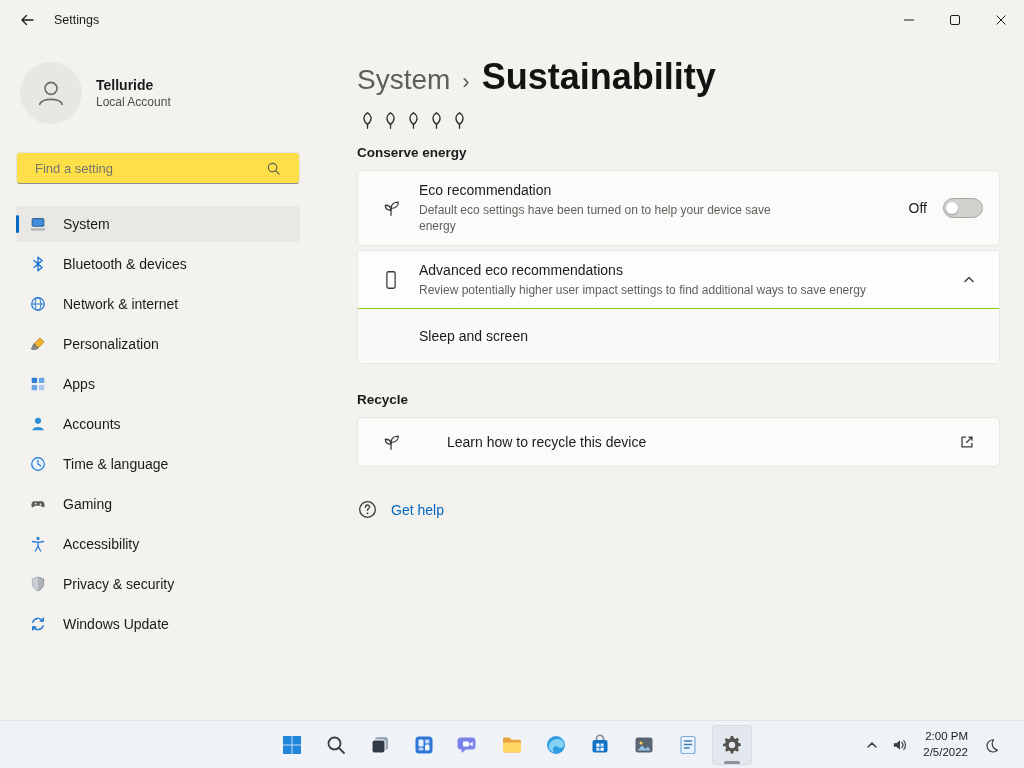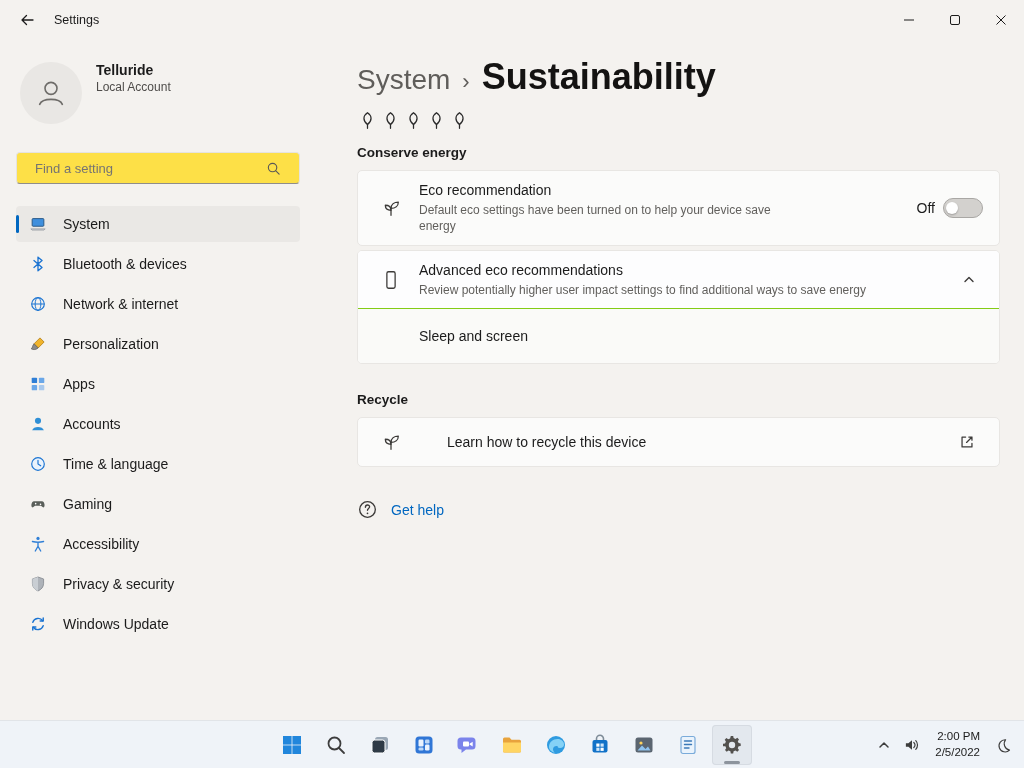--- a/index.html
+++ b/index.html
@@ -13,21 +13,21 @@
   .back-btn { width:34px; height:30px; background:none; border:none; border-radius:4px; display:flex; align-items:center; justify-content:center; }
   .tb-title { font-size:12.5px; margin-left:10px; }
   .win-controls { margin-left:auto; display:flex; height:40px; }
   .win-controls button { width:46px; height:40px; border:none; background:none; display:flex; align-items:center; justify-content:center; }
 
   
   .body-row { display:flex; height:680px; }
 
   
   .sidebar { width:320px; flex:none; padding:4px 20px 0 16px; }
-  .user { display:flex; gap:14px; margin:14px 0 4px 0; padding:4px; border-radius:4px; }
+  .user { display:flex; align-items:center; gap:14px; margin:14px 0 4px 0; padding:4px; border-radius:4px; }
   .avatar { width:62px; height:62px; border-radius:50%; background:#e9e7e4; display:flex; align-items:center; justify-content:center; }
   .user-name { font-size:14px; font-weight:bold; }
   .user-type { font-size:12px; color:#4e4c4a; margin-top:2px; }
   .search-box { margin-top:24px; height:32px; background:#fde047; border:1px solid #e5e3e0; border-bottom:1px solid #8f8d8a; border-radius:4px; display:flex; align-items:center; padding:0 18px; }
   .search-box input { flex:1; border:none; outline:none; background:transparent; font-size:13px; color:#1b1b1b; }
   .search-box input::placeholder { color:#767472; }
   nav { margin-top:22px; display:flex; flex-direction:column; gap:4px; }
   .nav-item { position:relative; height:36px; display:flex; align-items:center; gap:16px; padding-left:13px; border-radius:4px; }
   .nav-item.selected { background:#eae8e5; }
   .nav-item.selected::before { content:""; position:absolute; left:0; top:9px; bottom:9px; width:3px; border-radius:2px; background:#0067c0; }
@@ -44,21 +44,21 @@
   .leaves { display:flex; gap:2px; margin-top:12px; }
   .leaves svg { width:21px; height:21px; }
   .section-label { font-size:13.5px; font-weight:bold; margin-top:14px; }
   .section-label.recycle { margin-top:28px; }
 
   .card { display:flex; align-items:center; background:#fbfbfa; border:1px solid #e8e6e3; border-radius:5px; padding:11px 16px 11px 22px; margin-top:10px; }
   .card-icon { width:22px; flex:none; display:flex; margin-right:17px; }
   .card-icon svg { width:22px; height:22px; }
   .card-title { font-size:14px; }
   .card-desc { font-size:12px; color:#615f5c; margin-top:4px; max-width:368px; line-height:1.35; }
-  .toggle-zone { margin-left:auto; display:flex; align-items:center; gap:8px; }
+  .toggle-zone { margin-left:auto; display:flex; align-items:center; gap:16px; }
   .toggle-state { font-size:14px; }
   .toggle { width:40px; height:20px; border-radius:10px; background:#d3d1ce; border:1px solid #a9a7a4; display:flex; align-items:center; padding:2px; }
   .knob { width:12px; height:12px; border-radius:50%; background:#ffffff; box-shadow:0 1px 2px rgba(0,0,0,.25); }
 
   .expander { margin-top:4px; border:1px solid #e8e6e3; border-radius:5px; overflow:hidden; background:#fbfbfa; }
   .exp-header { display:flex; align-items:center; min-height:58px; padding:8px 14px 8px 22px; background:#fdfdfe; border-bottom:1px solid #84cc16; }
   .chev-btn { margin-left:auto; width:32px; height:32px; border:none; background:none; border-radius:4px; display:flex; align-items:center; justify-content:center; }
   .exp-sub { height:54px; display:flex; align-items:center; padding-left:61px; background:#fafaf8; font-size:14px; }
 
   .card.slim { min-height:48px; padding-top:8px; padding-bottom:8px;gap:28px; }
@@ -68,21 +68,21 @@
   .gethelp-icon { display:flex; }
   .gethelp-label { font-size:14px; color:#0067c0; }
 
   
   .taskbar { position:absolute; left:0; bottom:0; width:1024px; height:48px; background:#eff3f8; border-top:1px solid #e1e4e8; }
   .tb-center { position:absolute; left:50%; transform:translateX(-50%); top:0; height:48px; display:flex; align-items:center; gap:4px; }
   .tb-btn { width:40px; height:40px; border:none; background:none; border-radius:4px; display:flex; align-items:center; justify-content:center; position:relative; }
   .tb-btn svg { width:24px; height:24px; }
   .tb-btn.active { background:#e3e8ee; box-shadow:inset 0 0 0 1px #d6dbe2; }
   .tb-btn.active::after { content:""; position:absolute; bottom:1px; left:50%; transform:translateX(-50%); width:16px; height:3px; border-radius:2px; background:#8d949d; }
-  .tray { position:absolute; right:8px; top:0; height:48px; display:flex; align-items:center; gap:2px; }
+  .tray { position:absolute; right:20px; top:0; height:48px; display:flex; align-items:center; gap:2px; }
   .tray-btn { height:40px; min-width:26px; border:none; background:none; border-radius:4px; display:flex; align-items:center; justify-content:center; }
   .clock { flex-direction:column; align-items:flex-end; padding:0 8px; font-size:11.5px; line-height:1.35; color:#1b1b1b; }
 </style>
 </head>
 <body>
 
 <div class="window">
 
   <header class="titlebar">
     <button class="back-btn">

